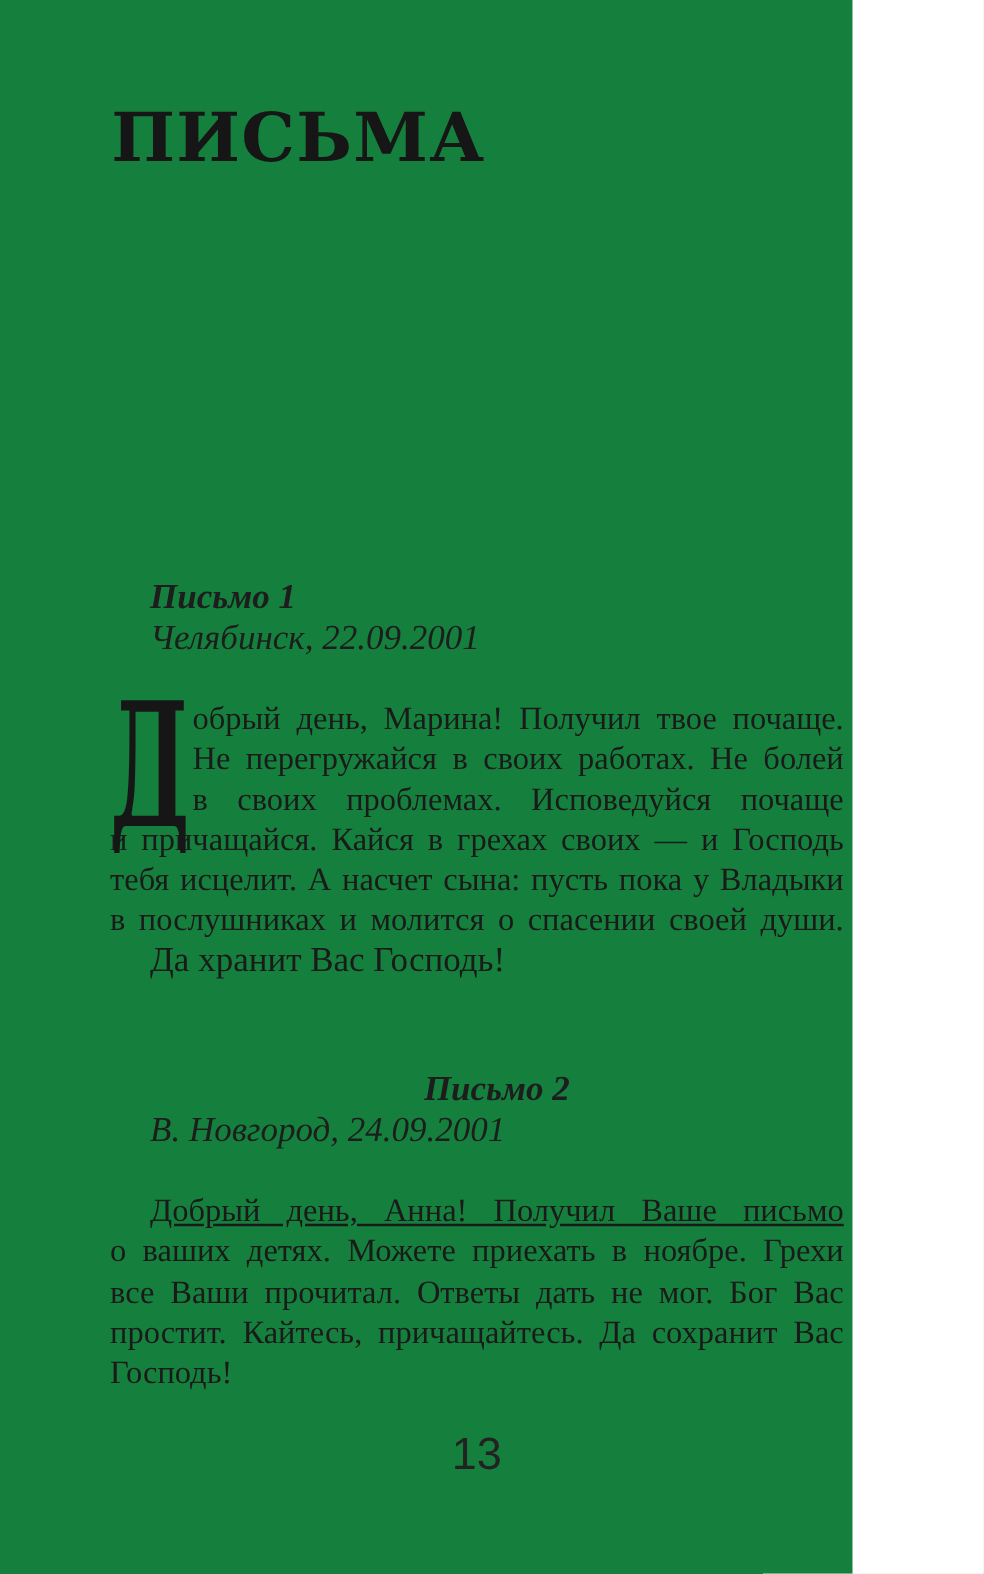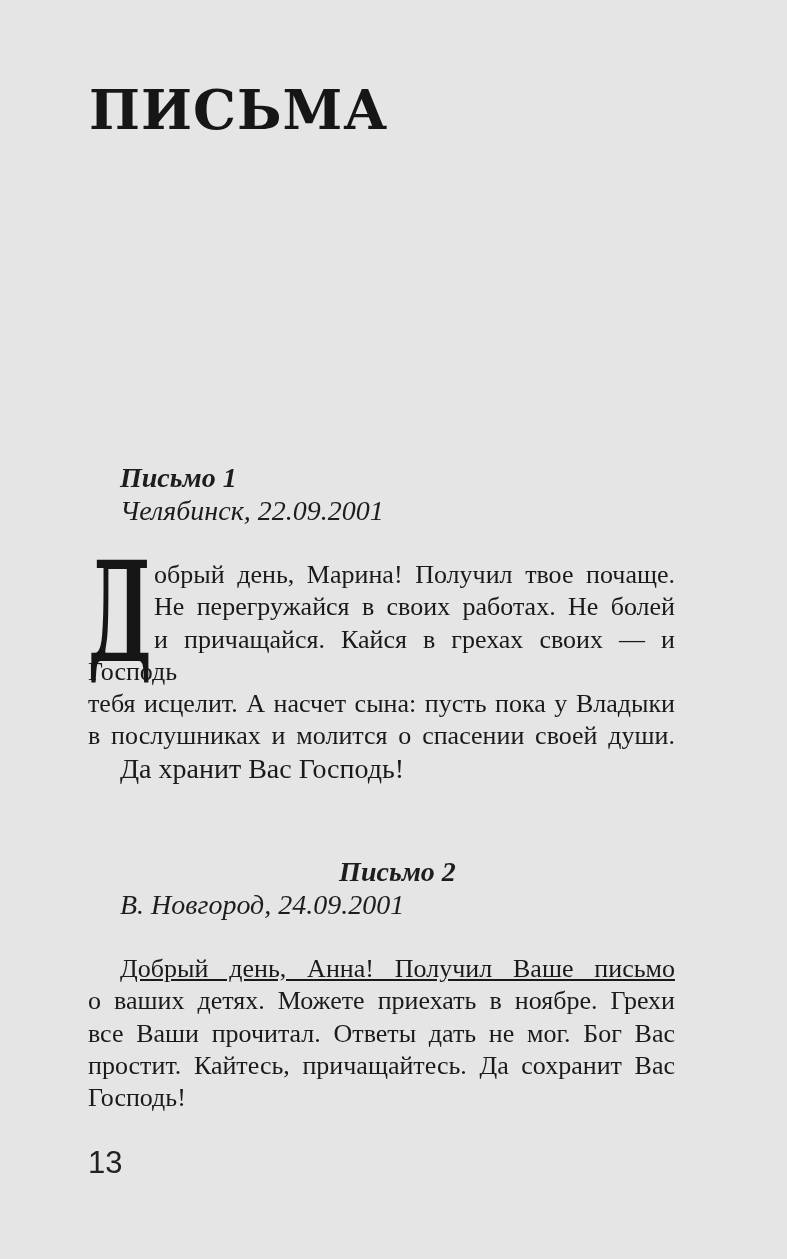--- a/index.html
+++ b/index.html
@@ -2,23 +2,23 @@
 <html lang="ru"><head>
 <meta charset="utf-8">
 <style>
   html, body {
     margin: 0;
     padding: 0;
     background: #ffffff;
   }
   .page {
     position: relative;
-    width: 787px;
+    width: 682px;
     height: 1259px;
-    background: #e5e5e5;
+    background: #15803d;
     overflow: hidden;
     font-family: "Liberation Serif", serif;
     color: #1a1a1a;
   }
   .content {
     position: absolute;
     left: 88px;
     top: 0;
     width: 587px;
   }
@@ -83,22 +83,23 @@
     line-height: 100px;
     transform: scaleX(0.52);
     transform-origin: 0 0;
     color: #161616;
   }
   .page-number {
     position: absolute;
     left: 88px;
     width: 587px;
     bottom: 80px;
+    text-align: center;
     font-family: "Liberation Sans", sans-serif;
-    font-size: 31px;
+    font-size: 36px;
     line-height: 32px;
     color: #222222;
   }
 </style>
 </head>
 <body>
 
 <div class="page">
   <div class="content">
 
@@ -106,20 +107,21 @@
 
     <section class="letter letter-1">
       <h2 class="letter-heading">Письмо 1</h2>
       <div class="dateline">Челябинск, 22.09.2001</div>
       <div class="letter-body">
         <span class="dropcap">
             <span class="dropcap-glyph">Д</span>
           </span>
         <div class="body-line">обрый день, Марина! Получил твое почаще.</div>
         <div class="body-line">Не перегружайся в своих работах. Не болей</div>
+        <div class="body-line">в своих проблемах. Исповедуйся почаще</div>
         <div class="body-line">и причащайся. Кайся в грехах своих — и Господь</div>
         <div class="body-line">тебя исцелит. А насчет сына: пусть пока у Владыки</div>
         <div class="body-line">в послушниках и молится о спасении своей души.</div>
       </div>
       <p class="closing-line">Да хранит Вас Господь!</p>
     </section>
 
     <section class="letter letter-2">
       <h2 class="letter-heading">Письмо 2</h2>
       <div class="dateline">В. Новгород, 24.09.2001</div>

